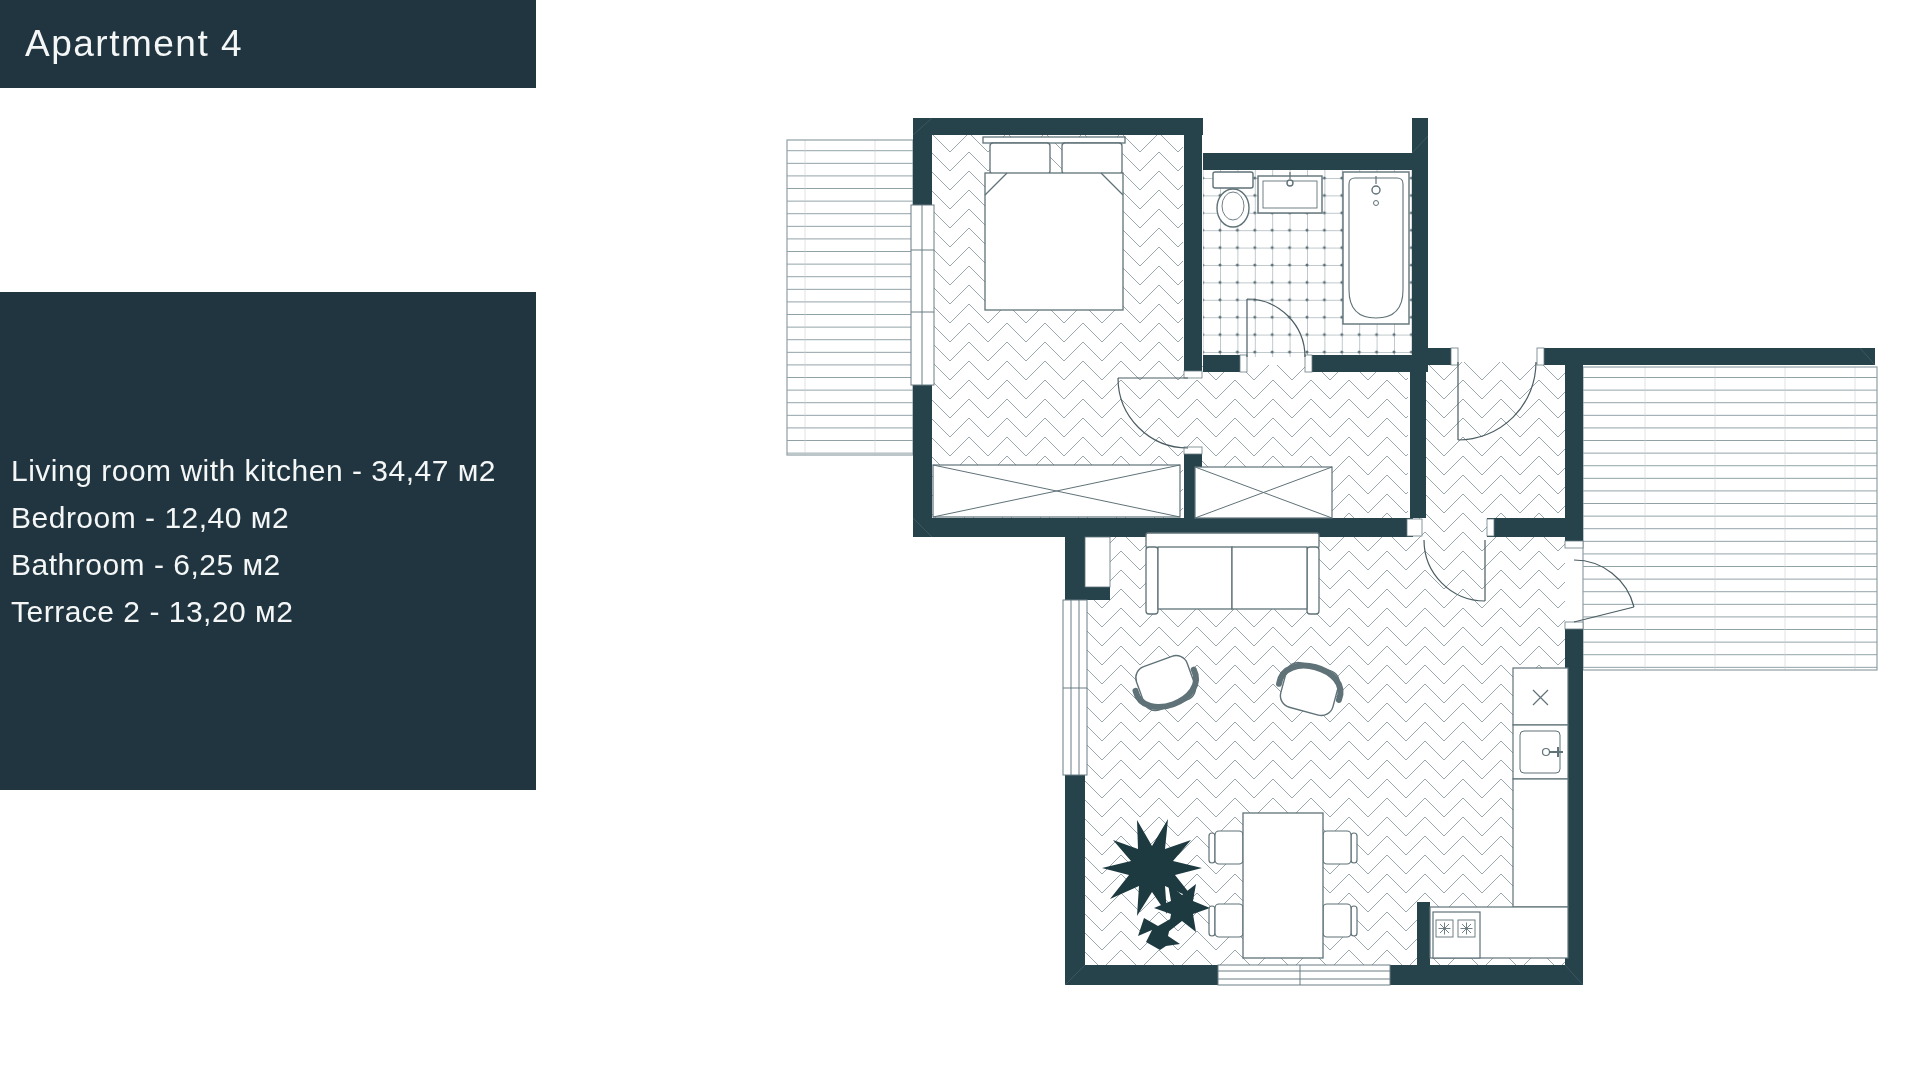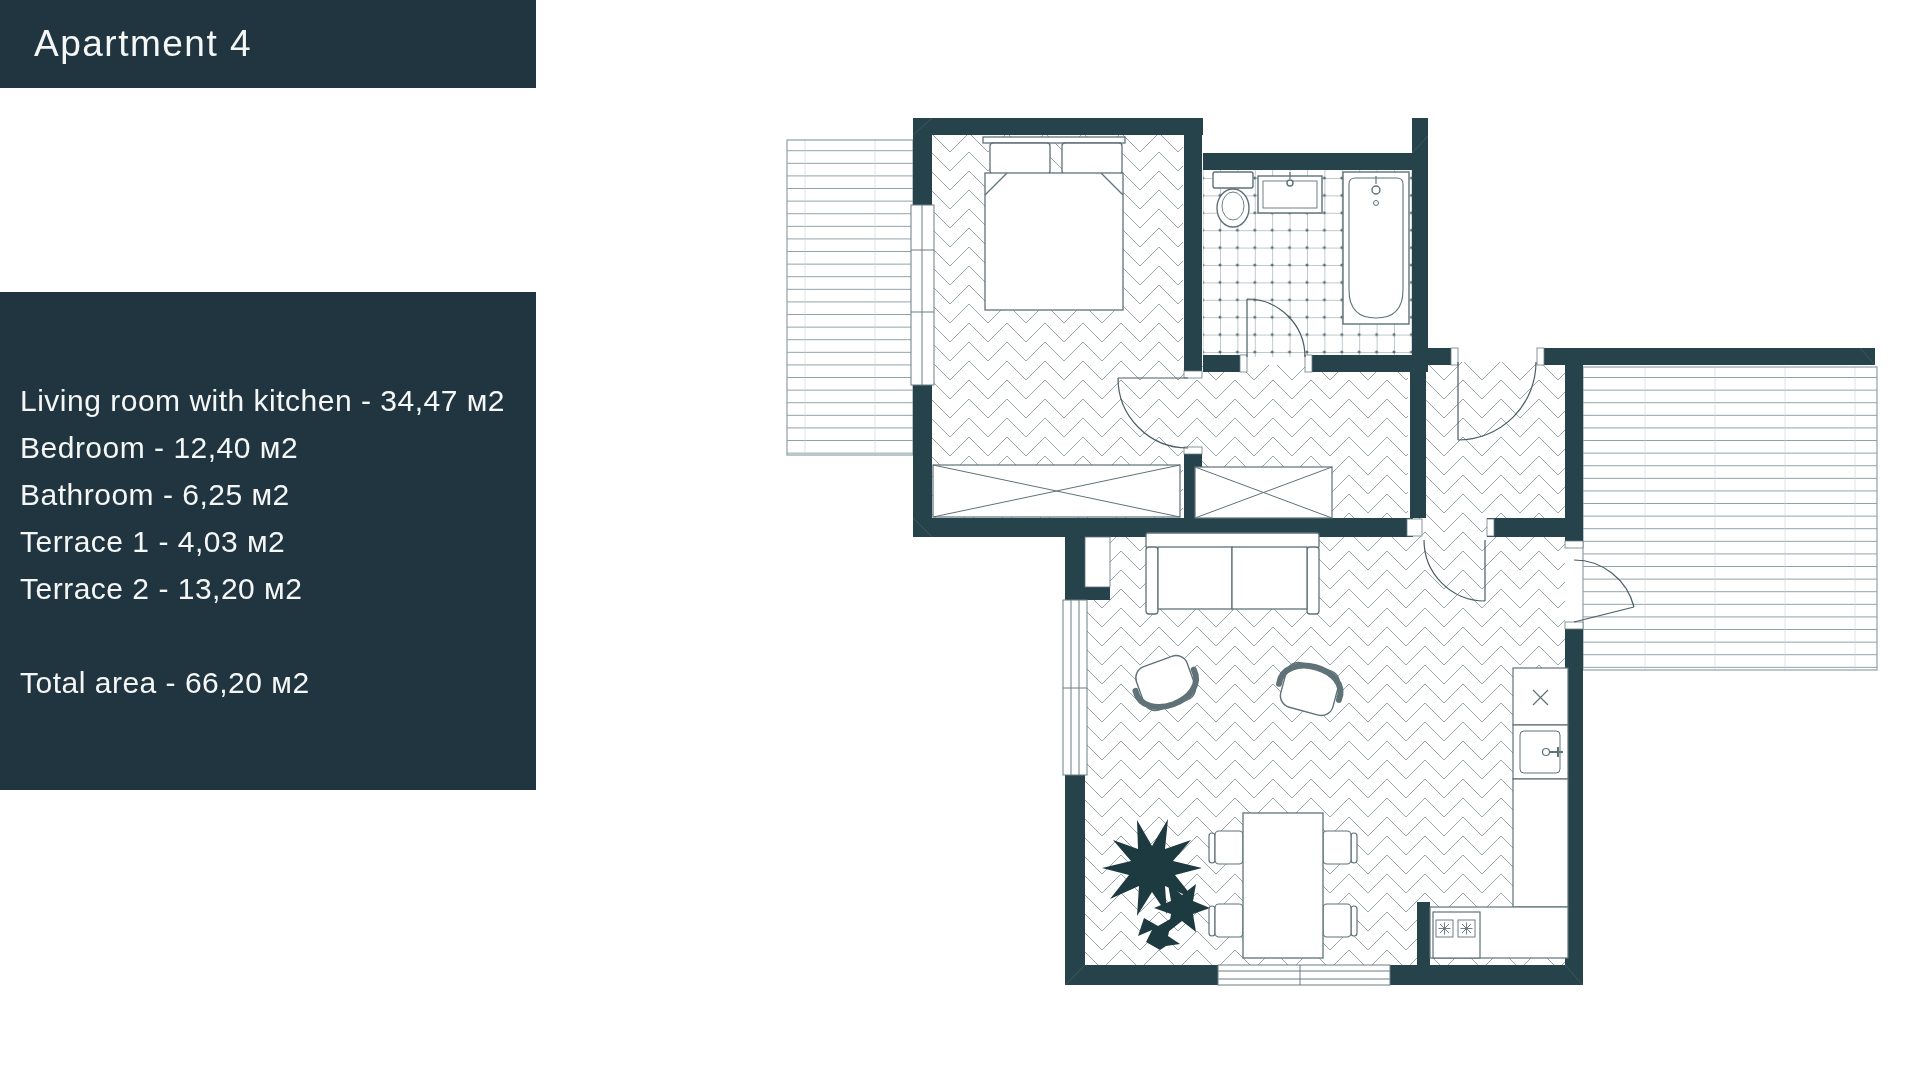--- a/index.html
+++ b/index.html
@@ -6,28 +6,28 @@
     --panel:#203540; --wall:#26424b; --floor-line:#9aa7ac; --deck-line:#8fa0a6;
     --fixture-line:#5f7278; --plant:#1d3a40; --text:#f5f7f7; --background:#ffffff;
   }
   *{margin:0;padding:0;box-sizing:border-box}
   html,body{width:1920px;height:1080px;background:var(--background);overflow:hidden;
     font-family:"Liberation Sans","DejaVu Sans",sans-serif;}
   .stage{position:relative;width:1920px;height:1080px;background:var(--background);}
   .plan-svg{position:absolute;left:0;top:0;}
   .header-panel{
     position:absolute;left:0;top:0;width:536px;height:88px;background:var(--panel);
-    display:flex;align-items:center;padding-left:34px;
+    display:flex;align-items:center;padding-left:25px;
   }
   .header-panel h1{
     color:var(--text);font-size:37px;font-weight:400;letter-spacing:1.5px;
   }
   .areas-panel{
     position:absolute;left:0;top:292px;width:536px;height:498px;background:var(--panel);
-    display:flex;flex-direction:column;justify-content:center;padding-left:20px;
+    display:flex;flex-direction:column;justify-content:center;padding-left:11px;
   }
   .areas-panel .line{
     color:var(--text);font-size:30px;font-weight:400;line-height:47px;letter-spacing:0.5px;
     white-space:nowrap;
   }
   .areas-panel .total{margin-top:47px;}
 </style>
 </head>
 <body>
 
@@ -241,18 +241,16 @@
   </svg>
 
   <header class="header-panel">
     <h1>Apartment 4</h1>
   </header>
 
   <section class="areas-panel">
     <div class="line">Living room with kitchen - 34,47 м2</div>
     <div class="line">Bedroom - 12,40 м2</div>
     <div class="line">Bathroom - 6,25 м2</div>
-    <div class="line">Terrace 1 - 4,03 м2</div>
     <div class="line">Terrace 2 - 13,20 м2</div>
-    <div class="line total">Total area - 66,20 м2</div>
   </section>
 
 </div>
 
 </body></html>

